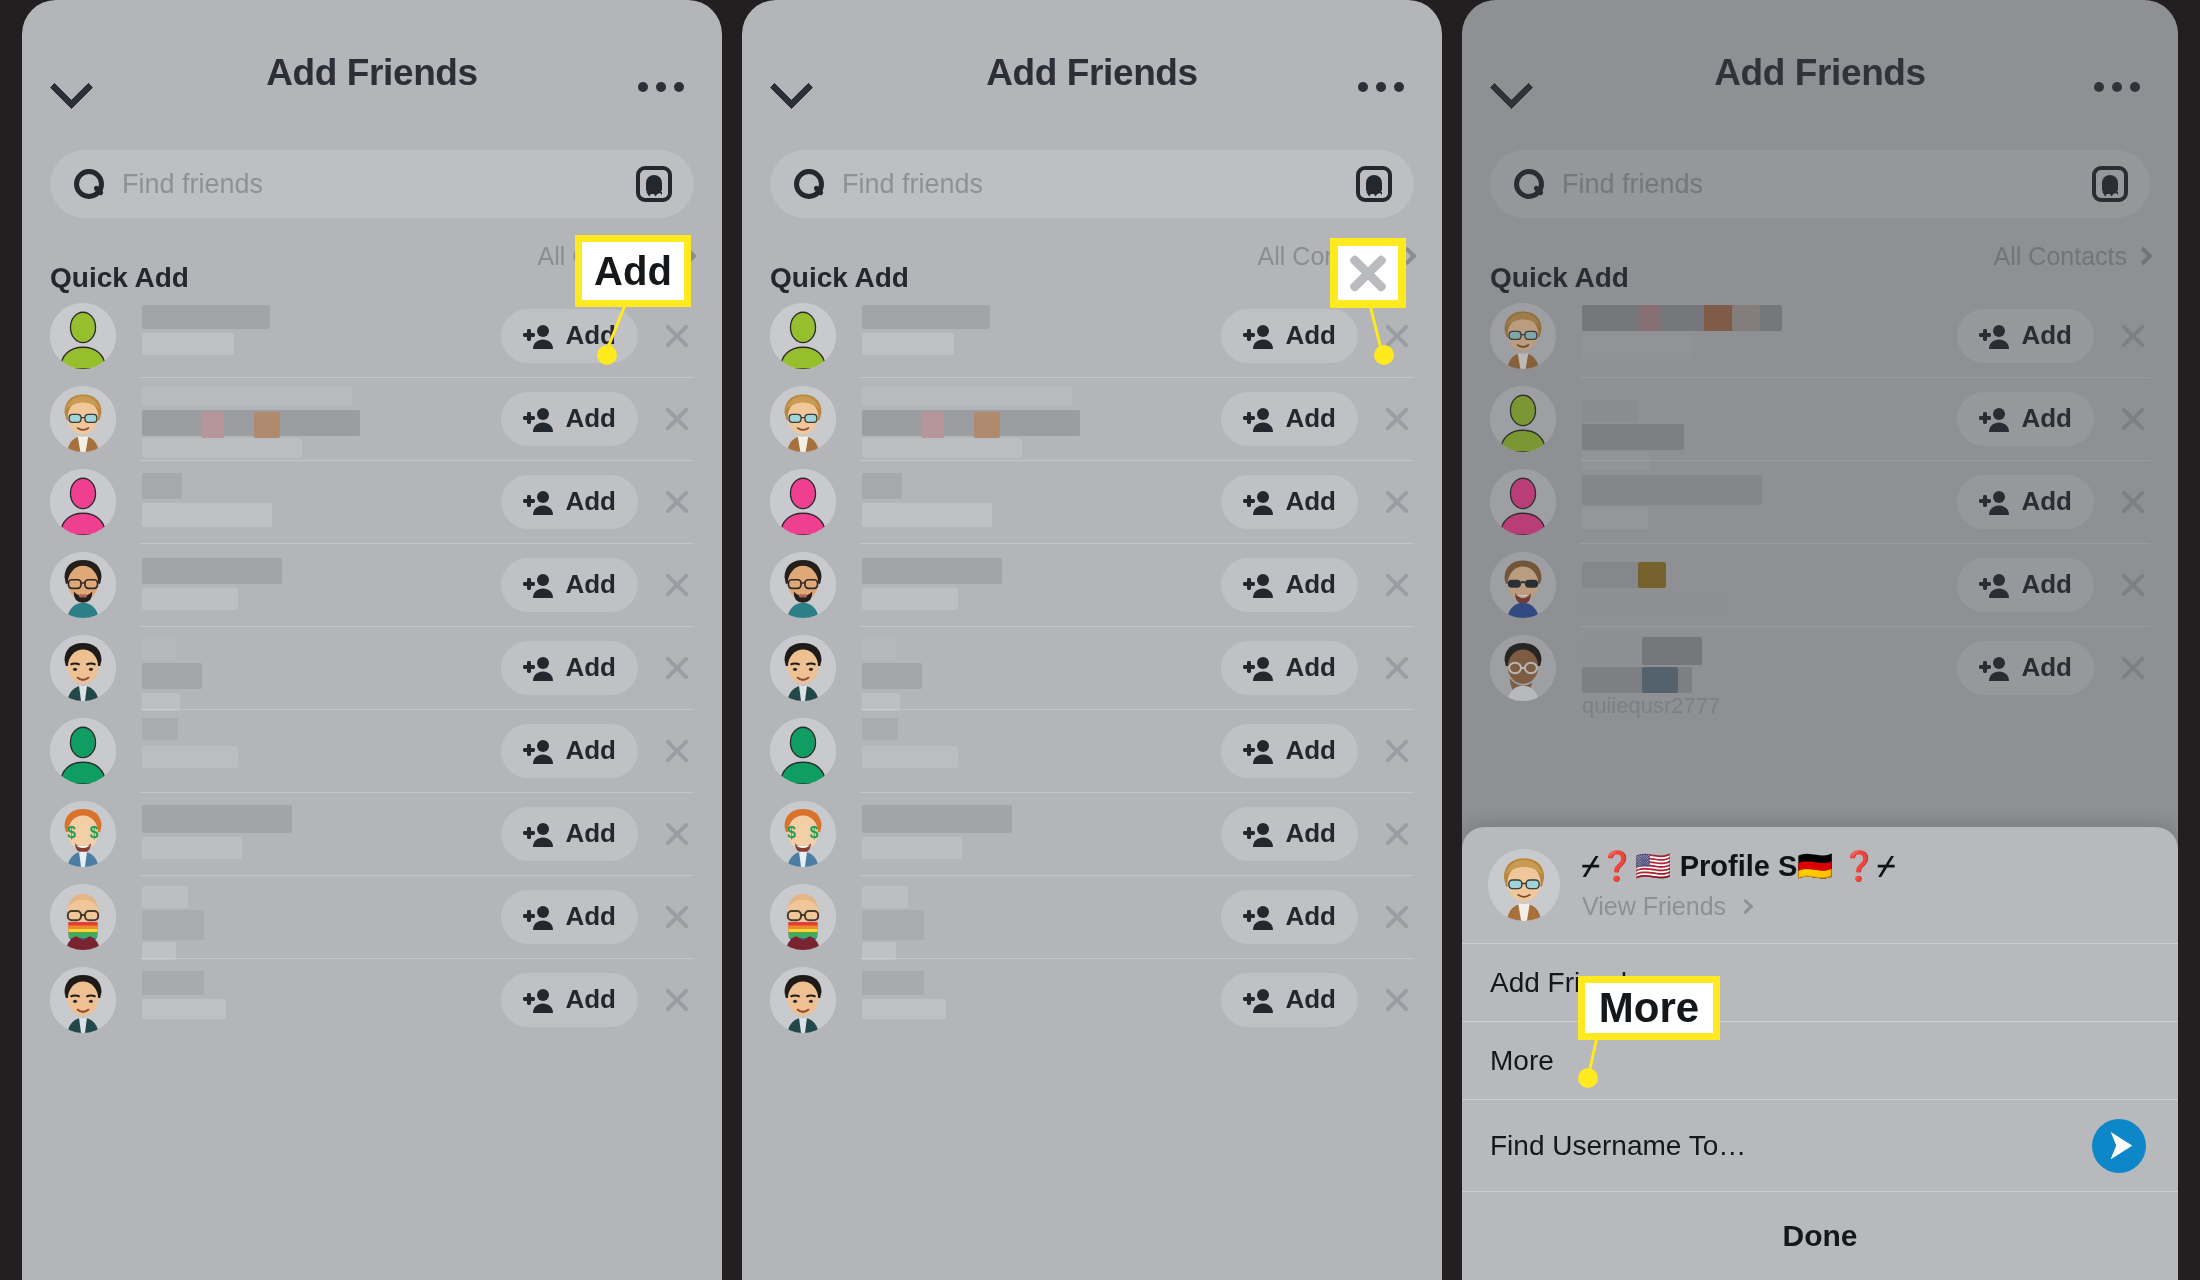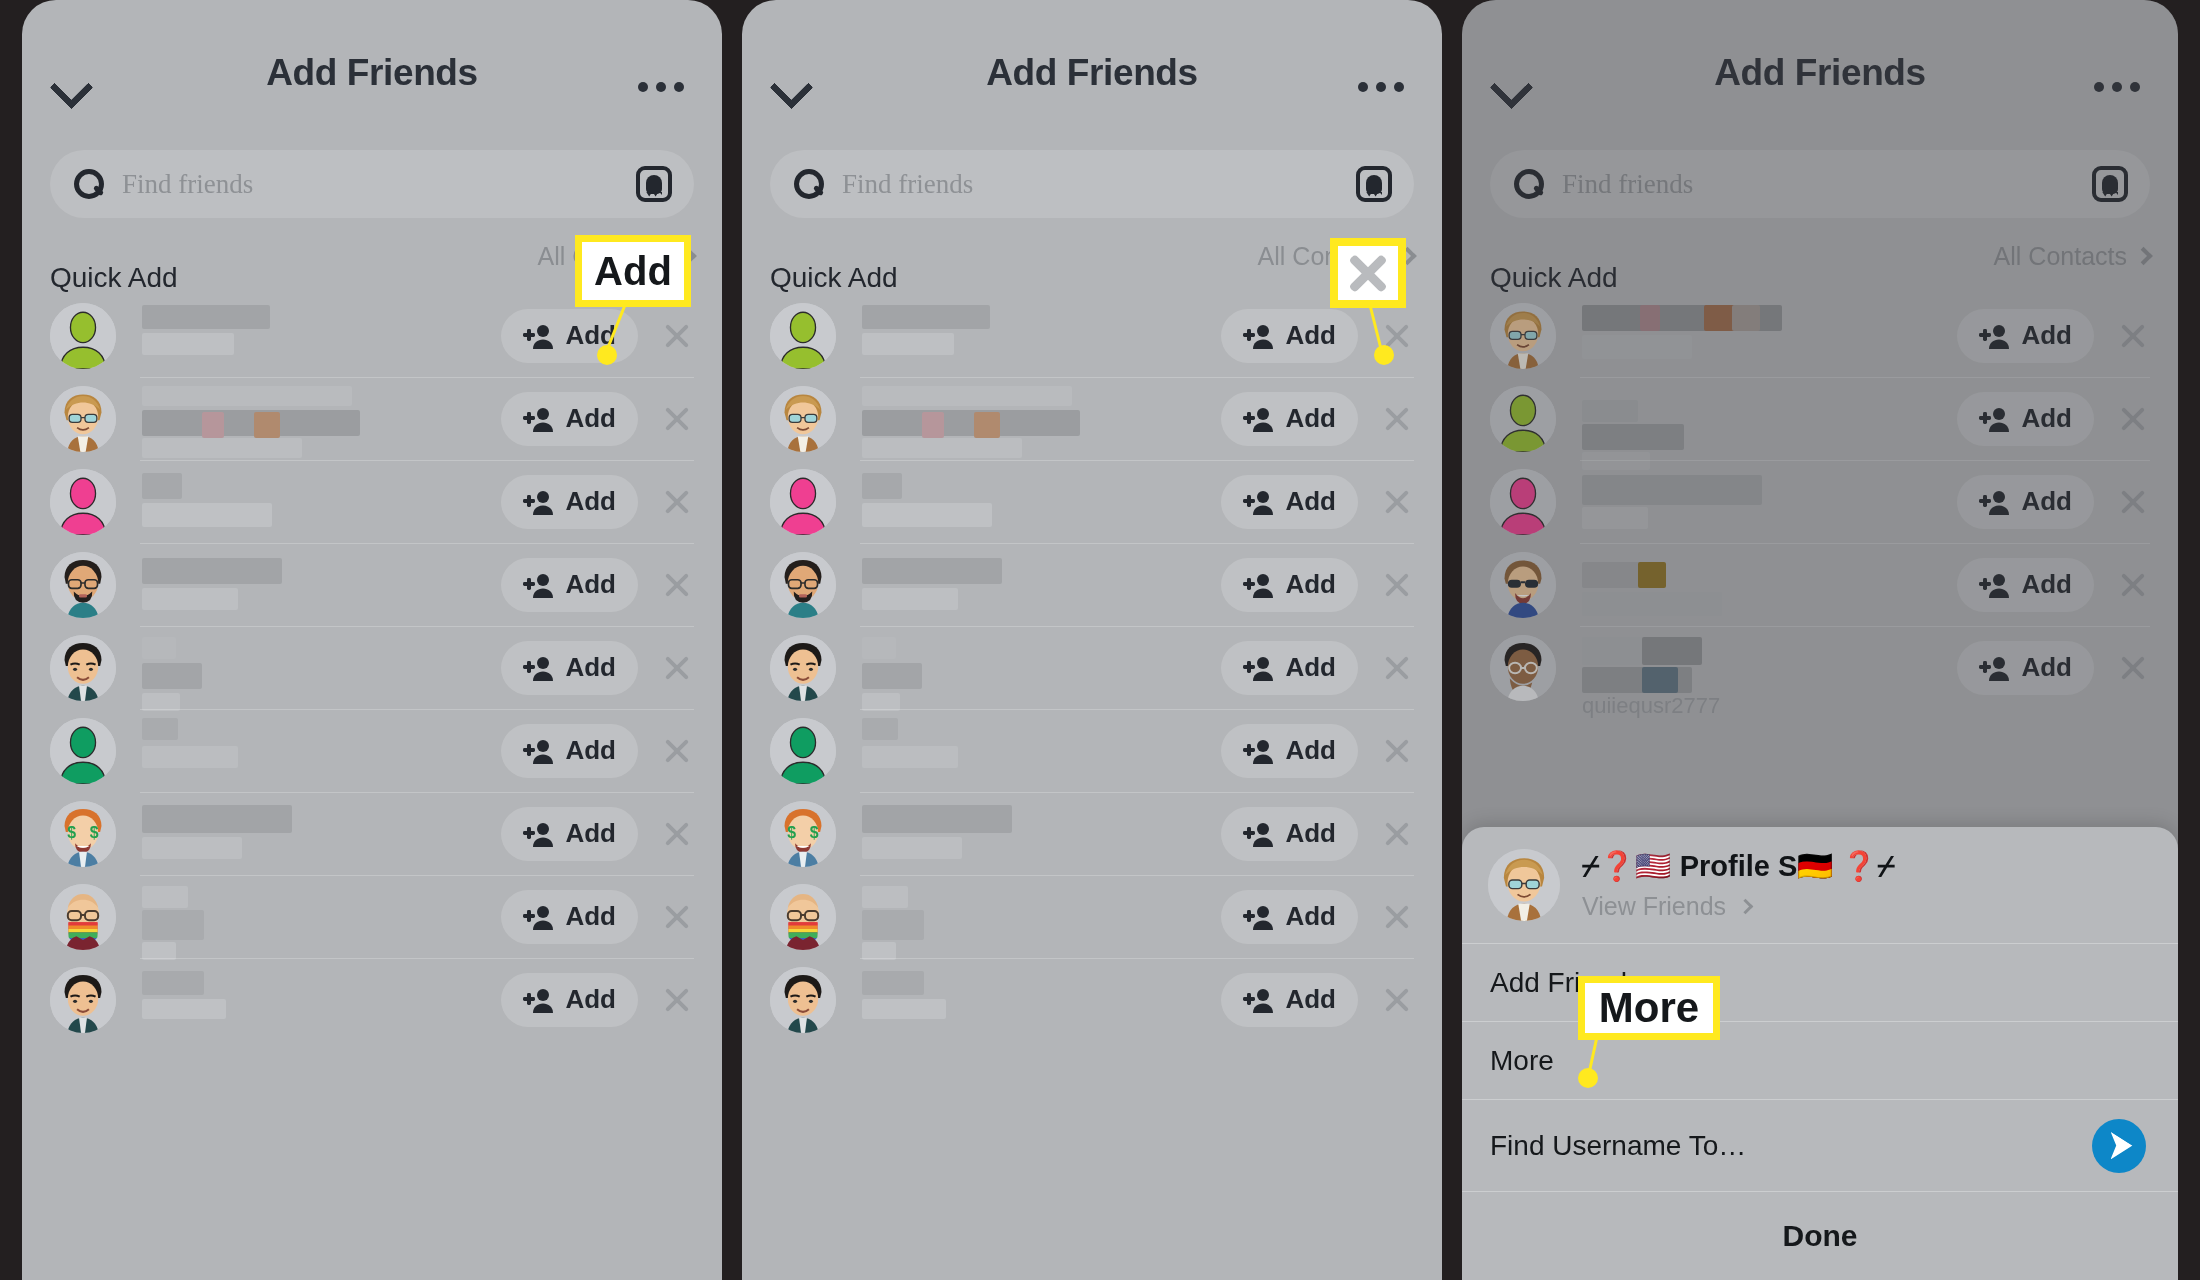--- a/index.html
+++ b/index.html
@@ -70,21 +70,21 @@
     border-radius: 50%; background: #2b3038;
   }
 
   
   .search {
     position: relative;
     margin: 0 28px;
     height: 68px;
     border-radius: 34px;
     background: rgba(255,255,255,0.14);
-    display: flex; align-items: center; font-family: Liberation Serif, serif;
+    display: flex; align-items: center;
   }
   .mag {
     position: relative;
     margin-left: 24px;
     width: 30px; height: 30px;
     flex: 0 0 auto;
   }
   .mag::before {
     content: "";
     position: absolute; left: 0; top: 0;
@@ -125,21 +125,21 @@
     clip-path: polygon(0 0,20% 100%,40% 0,60% 100%,80% 0,100% 70%,100% 0);
   }
 
   
   .qa {
     position: relative;
     height: 76px;
     margin: 0 28px;
     display: flex; align-items: center;
   }
-  .qa-title { font-size: 28px; font-weight: normal; color: #23272e; margin-top: 43px; }
+  .qa-title { font-size: 28px; font-weight: bold; color: #23272e; margin-top: 43px; }
   .qa-right {
     position: absolute; right: 0; top: 50%;
     transform: translateY(-50%);
     display: flex; align-items: center; gap: 10px;
     font-size: 25px; color: #8a8d91;
   }
   .caret-r {
     width: 13px; height: 13px;
     border-right: 4px solid #8a8d91;
     border-top: 4px solid #8a8d91;

